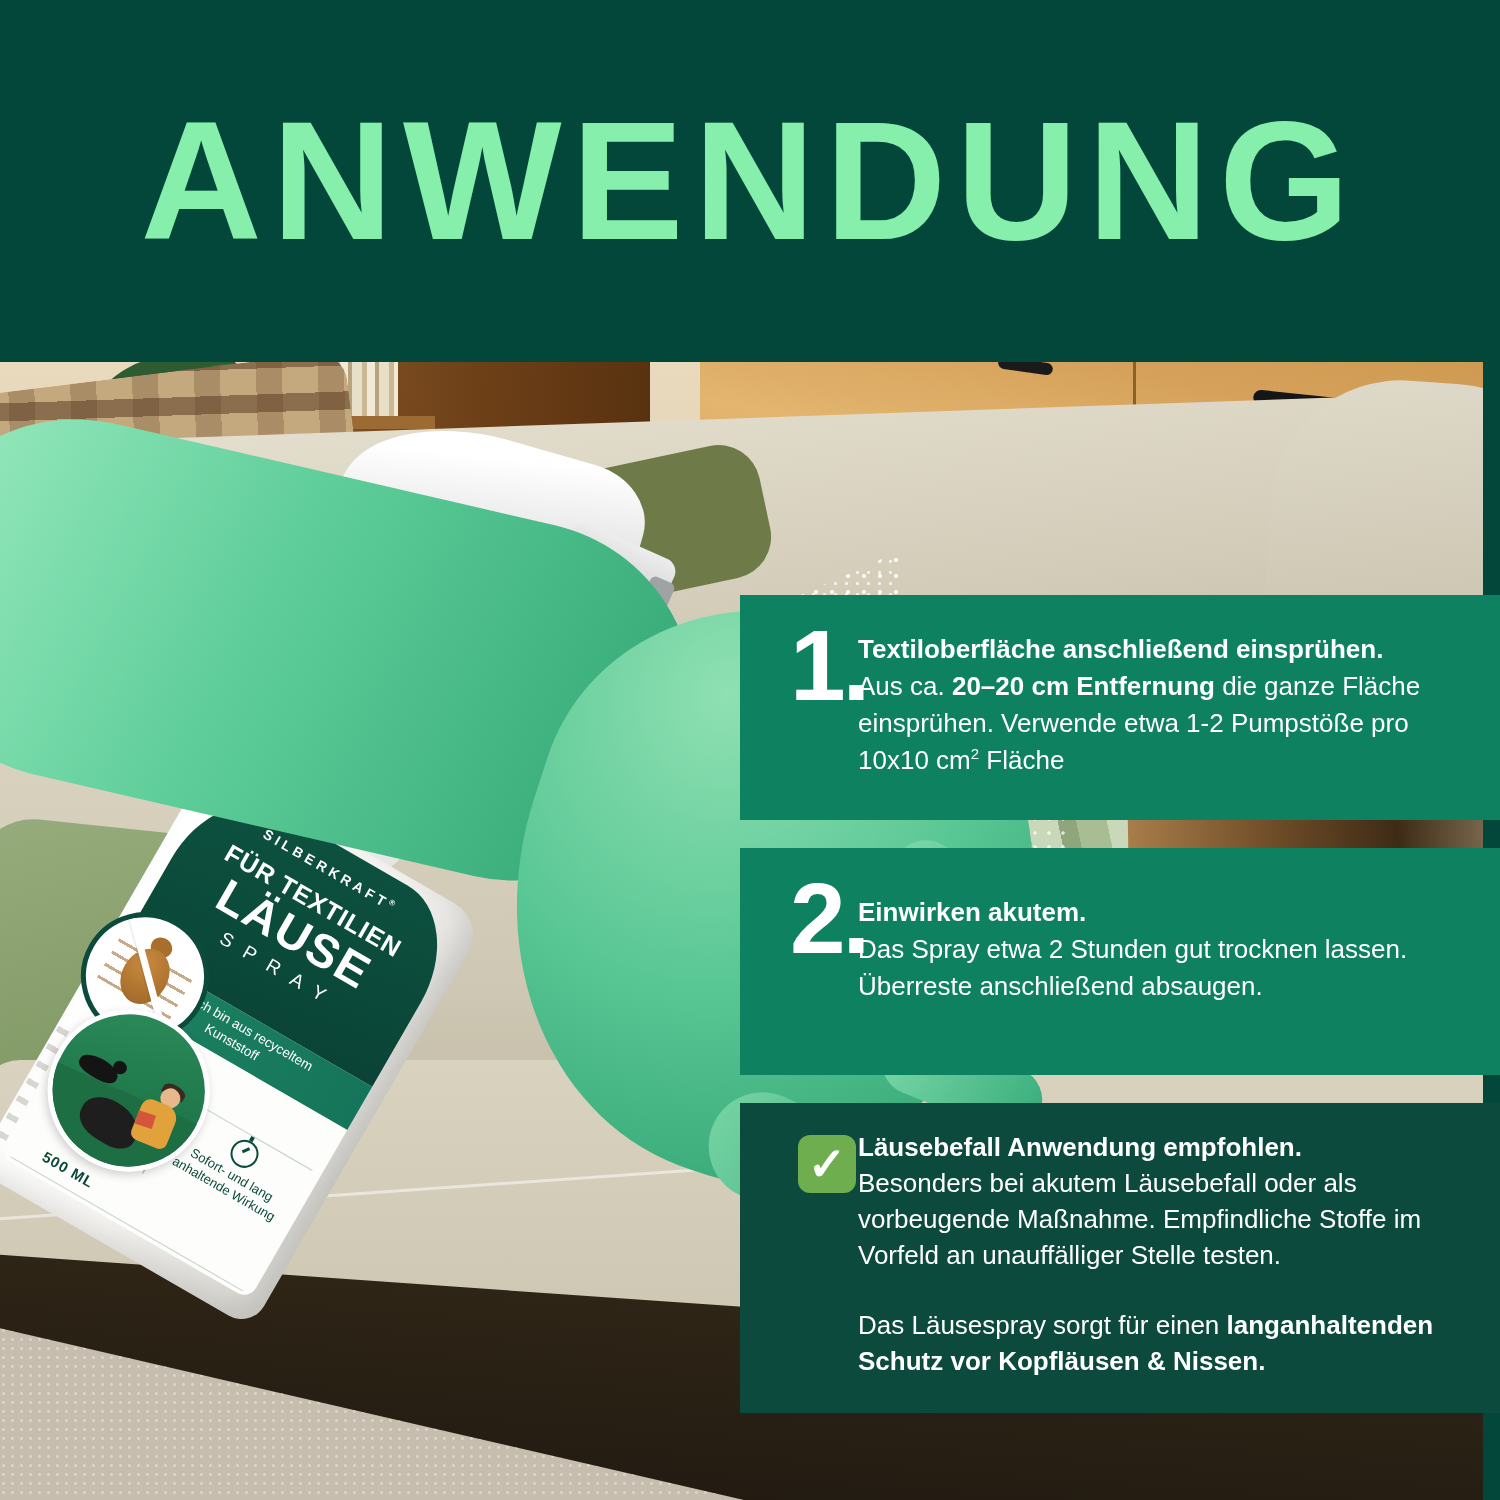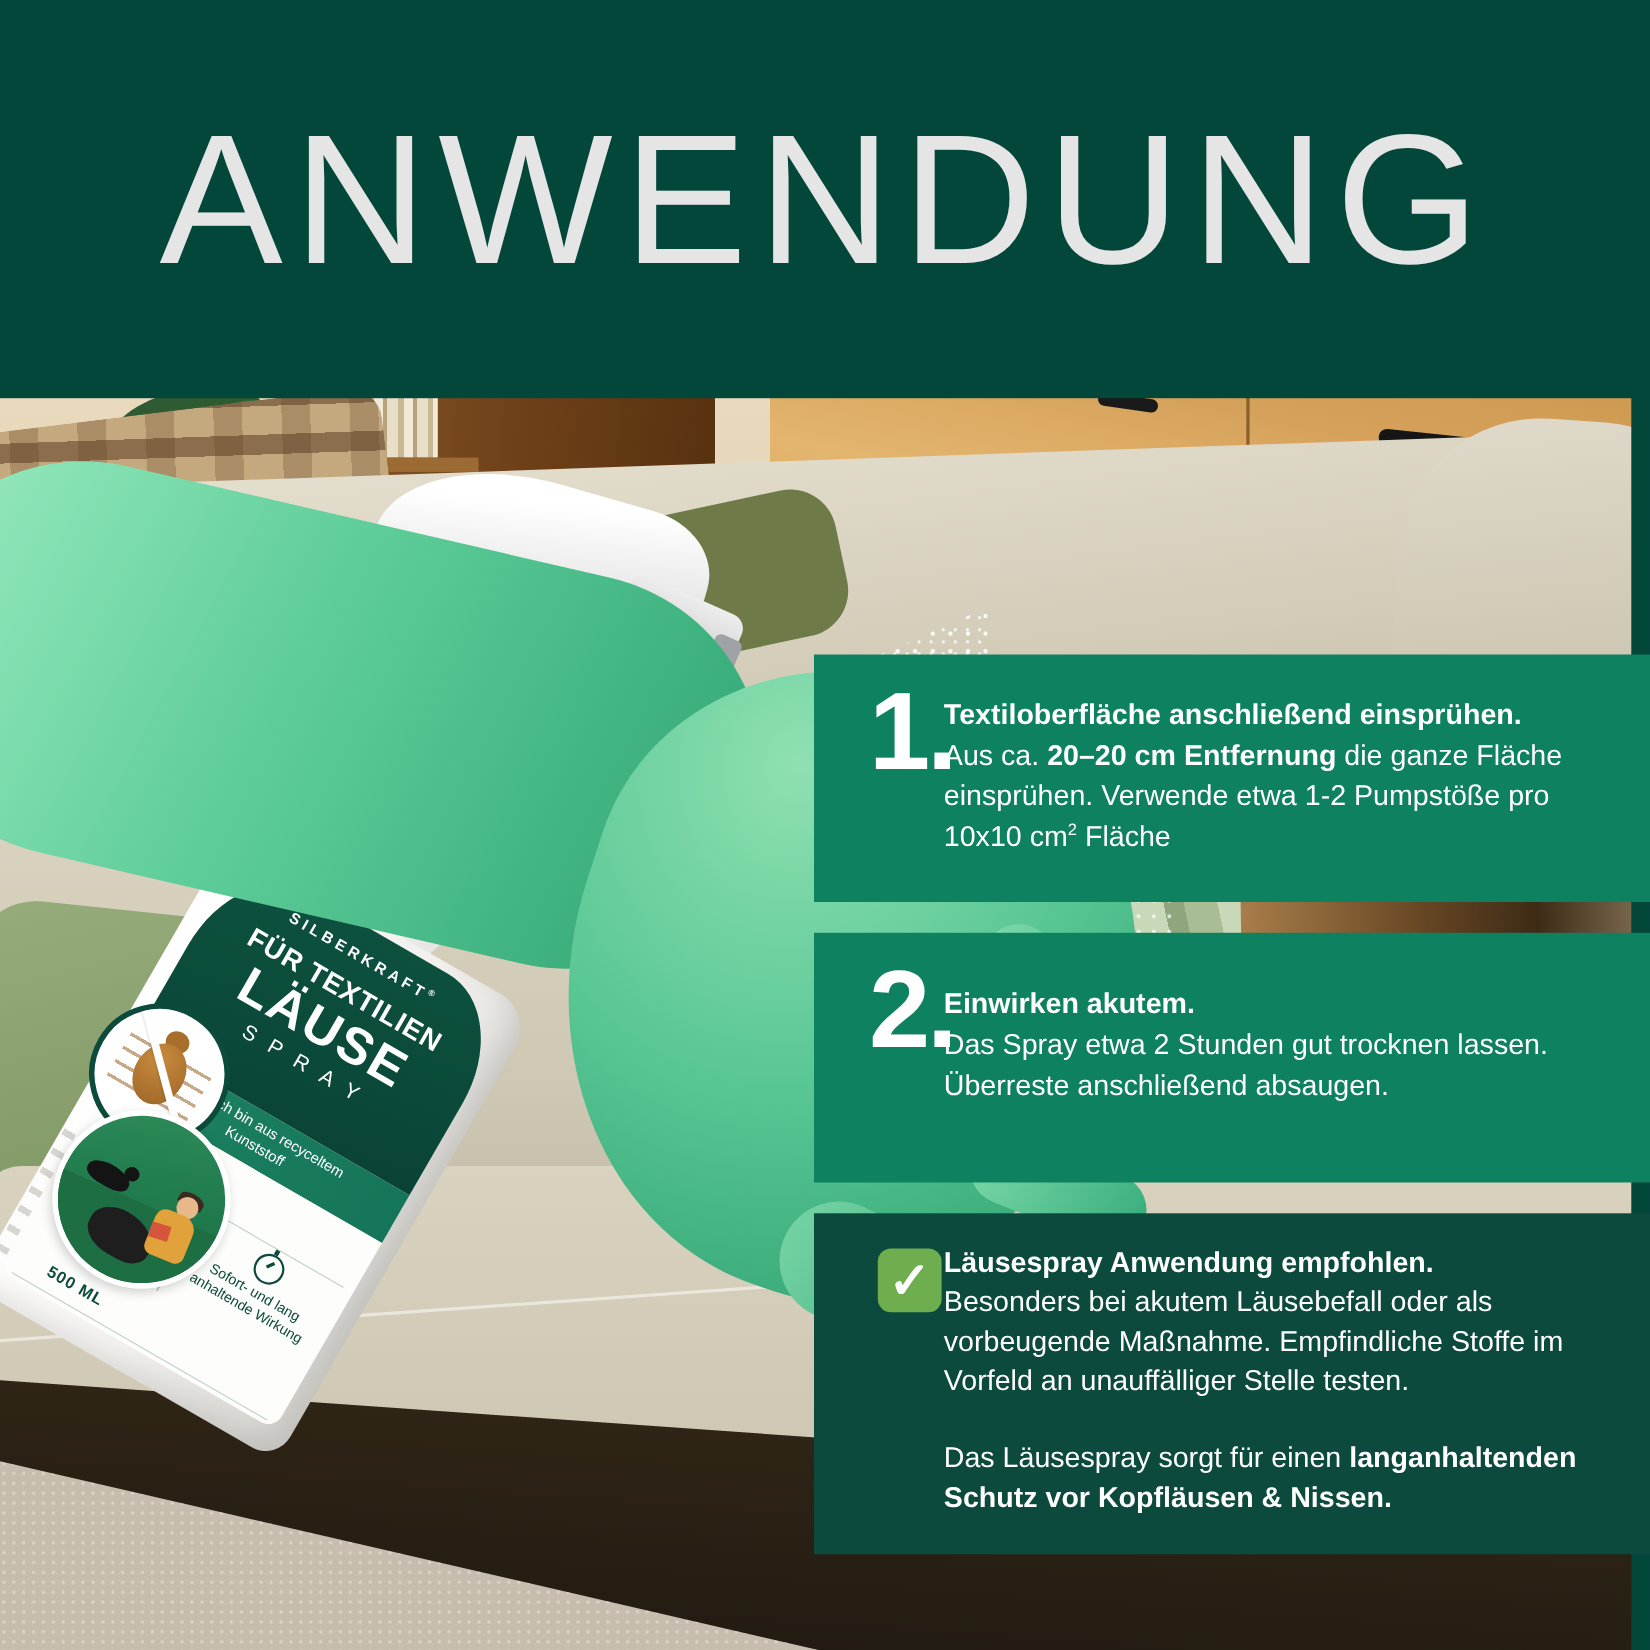--- a/index.html
+++ b/index.html
@@ -3,21 +3,21 @@
 <meta charset="utf-8">
 <style>
   html,body{margin:0;padding:0;}
   .stage{
     position:relative;width:1500px;height:1500px;overflow:hidden;
     font-family:"Liberation Sans",sans-serif;background:#02473A;
   }
   
   .header{position:absolute;left:0;top:0;width:1500px;height:362px;background:#02473A;
     display:flex;align-items:center;justify-content:center;z-index:10;}
-  .header h1{margin:0;color:#e5e5e5;font-size:168px;font-weight:normal;letter-spacing:10px;line-height:1;}
+  .header h1{margin:0;color:#86efac;font-size:168px;font-weight:bold;letter-spacing:10px;line-height:1;}
 
   
   .photo{position:absolute;left:0;top:360px;width:1500px;height:1140px;
     background:linear-gradient(180deg,#E9DABE 0%,#DECDB0 28%,#D6C6A9 60%,#CFБ 100%);
     background:linear-gradient(180deg,#E9DABE 0%,#DECDB0 28%,#D6C6A9 60%,#CFC0A2 100%);}
   .photo > div{position:absolute;}
   .bookcase{left:255px;top:0;width:395px;height:168px;
     background:linear-gradient(95deg,#8A5A2B 0%,#6E4018 55%,#57310F 100%);}
   .books{left:298px;top:0;width:100px;height:56px;
     background:repeating-linear-gradient(90deg,#E8DFC8 0 10px,#C9B893 10px 15px,#F2EAD6 15px 23px,#B7A47E 23px 27px);}
@@ -278,19 +278,19 @@
   <div class="panel panel-2">
     <div class="step-num">2.</div>
     <div class="panel-text">
       <span class="lead">Einwirken akutem.</span><span>Das Spray etwa 2 Stunden gut trocknen lassen. Überreste anschließend absaugen.</span>
     </div>
   </div>
 
   <div class="panel panel-3">
     <div class="check-box">✓</div>
     <div class="panel-text">
-      <span class="lead">Läusespray Anwendung empfohlen.</span><span>Besonders bei akutem Läusebefall oder als vorbeugende Maßnahme. Empfindliche Stoffe im Vorfeld an unauffälliger Stelle testen.</span>
+      <span class="lead">Läusebefall Anwendung empfohlen.</span><span>Besonders bei akutem Läusebefall oder als vorbeugende Maßnahme. Empfindliche Stoffe im Vorfeld an unauffälliger Stelle testen.</span>
       <div class="para-gap"></div>
       <span>Das Läusespray sorgt für einen </span><span class="b">langanhaltenden Schutz vor Kopfläusen &amp; Nissen.</span>
     </div>
   </div>
 
 </div>
 
 </body></html>

